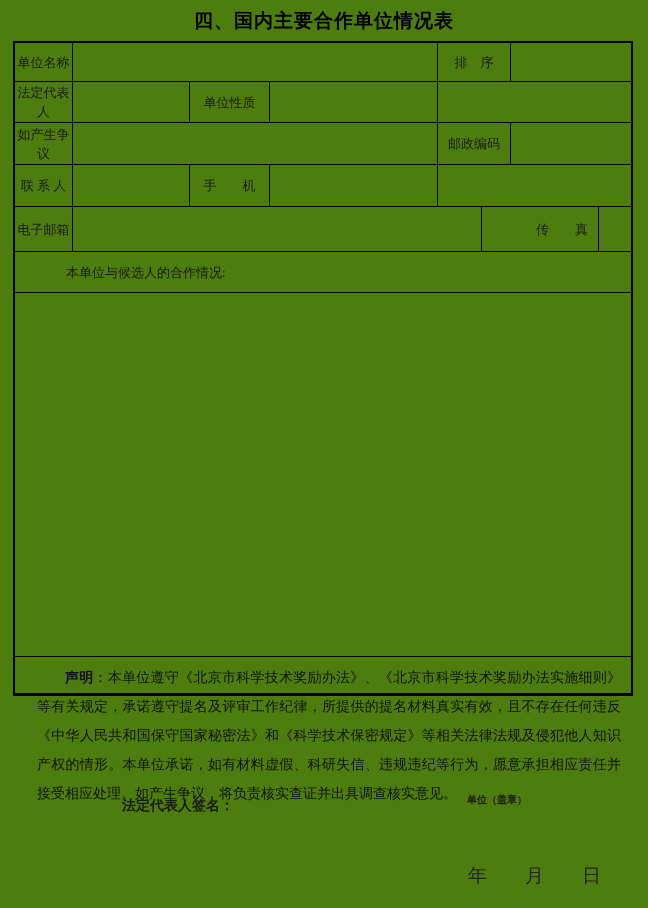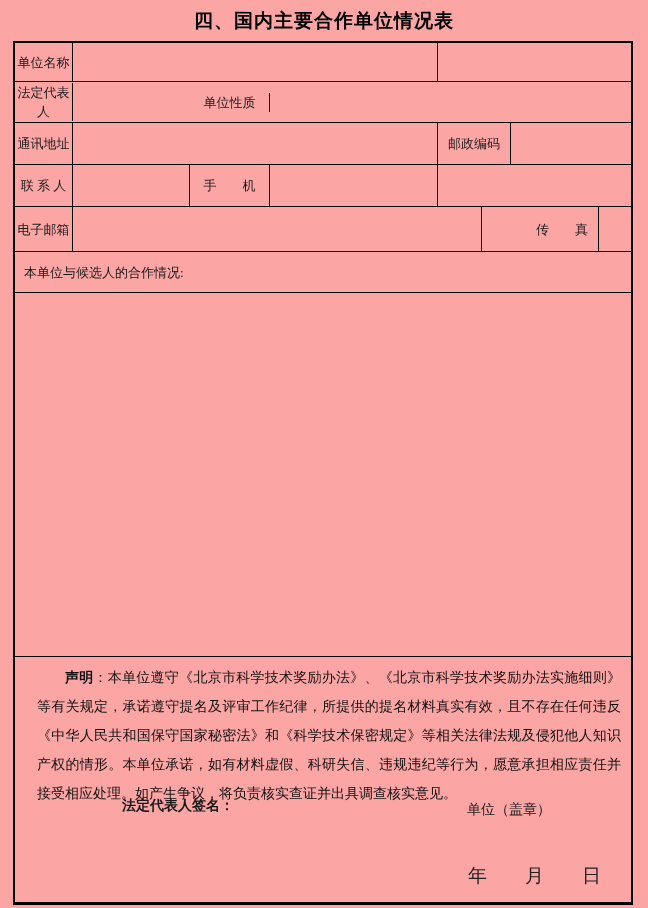--- a/index.html
+++ b/index.html
@@ -8,58 +8,58 @@
     background: #ffffff;
     width: 648px;
     height: 908px;
     font-family: "Liberation Serif", "DejaVu Serif", serif;
     color: #1a1a1a;
   }
   .page {
     position: relative;
     width: 648px;
     height: 908px;
-    background: #fca5a5;
+    background: #4d7c0f;
     overflow: hidden;
   }
   .doc-title {
     margin: 0;
     padding-top: 8px;
     text-align: center;
     font-size: 19px;
     font-weight: bold;
     letter-spacing: 1px;
     color: #000;
   }
   .form-table {
     position: absolute;
     left: 13px;
     top: 41px;
     width: 620px;
-    height: 864px;
+    height: 655px;
     border: 2px solid #000;
     border-bottom-width: 3px;
     box-sizing: border-box;
     display: flex;
     flex-direction: column;
   }
   .tr {
     display: flex;
     flex-direction: row;
     border-bottom: 1px solid #000;
     box-sizing: border-box;
     flex: 0 0 auto;
   }
   .tr.last { border-bottom: none; flex: 1 1 auto; padding-left: 12px; }
   .r1 { height: 39px; }
-  .r2 { height: 41px; align-items: center; }
+  .r2 { height: 41px; }
   .r3 { height: 42px; }
   .r4 { height: 42px; justify-content: flex-end; }
   .r5 { height: 45px; gap: 44px; }
-  .r6 { height: 41px; }
+  .r6 { height: 41px; padding-left: 42px; }
   .r7 { height: 364px; }
   .td {
     box-sizing: border-box;
     border-right: 1px solid #000;
     display: flex;
     align-items: center;
     justify-content: center;
     font-size: 13px;
     line-height: 19px;
     text-align: center;
@@ -102,23 +102,23 @@
     position: absolute;
     left: 95px;
     top: 140px;
     font-weight: bold;
     font-size: 14px;
     text-align: right;
   }
   .seal-label {
     position: absolute;
     left: 440px;
-    top: 144px;
-    font-weight: normal;
-    font-size: 14px;
+    top: 136px;
+    font-weight: bold;
+    font-size: 10px;
   }
   .date-line {
     position: absolute;
     left: 441px;
     top: 206px;
     font-size: 19px;
     color: #222;
   }
 </style>
 </head>
@@ -126,33 +126,34 @@
 
 <div class="page">
 
   <h1 class="doc-title">四、国内主要合作单位情况表</h1>
 
   <div class="form-table">
 
     <div class="tr r1">
       <div class="td c1">单位名称</div>
       <div class="td c234"></div>
+      <div class="td c5">排　序</div>
       <div class="td c6 lastcol"></div>
     </div>
 
     <div class="tr r2">
       <div class="td c1">法定代表人</div>
       <div class="td c2"></div>
       <div class="td c3">单位性质</div>
       <div class="td c4"></div>
       <div class="td c6 lastcol"></div>
     </div>
 
     <div class="tr r3">
-      <div class="td c1">通讯地址</div>
+      <div class="td c1">如产生争议</div>
       <div class="td c234"></div>
       <div class="td c5">邮政编码</div>
       <div class="td c6 lastcol"></div>
     </div>
 
     <div class="tr r4">
       <div class="td c1">联 系 人</div>
       <div class="td c2"></div>
       <div class="td c3">手　　机</div>
       <div class="td c4"></div>

